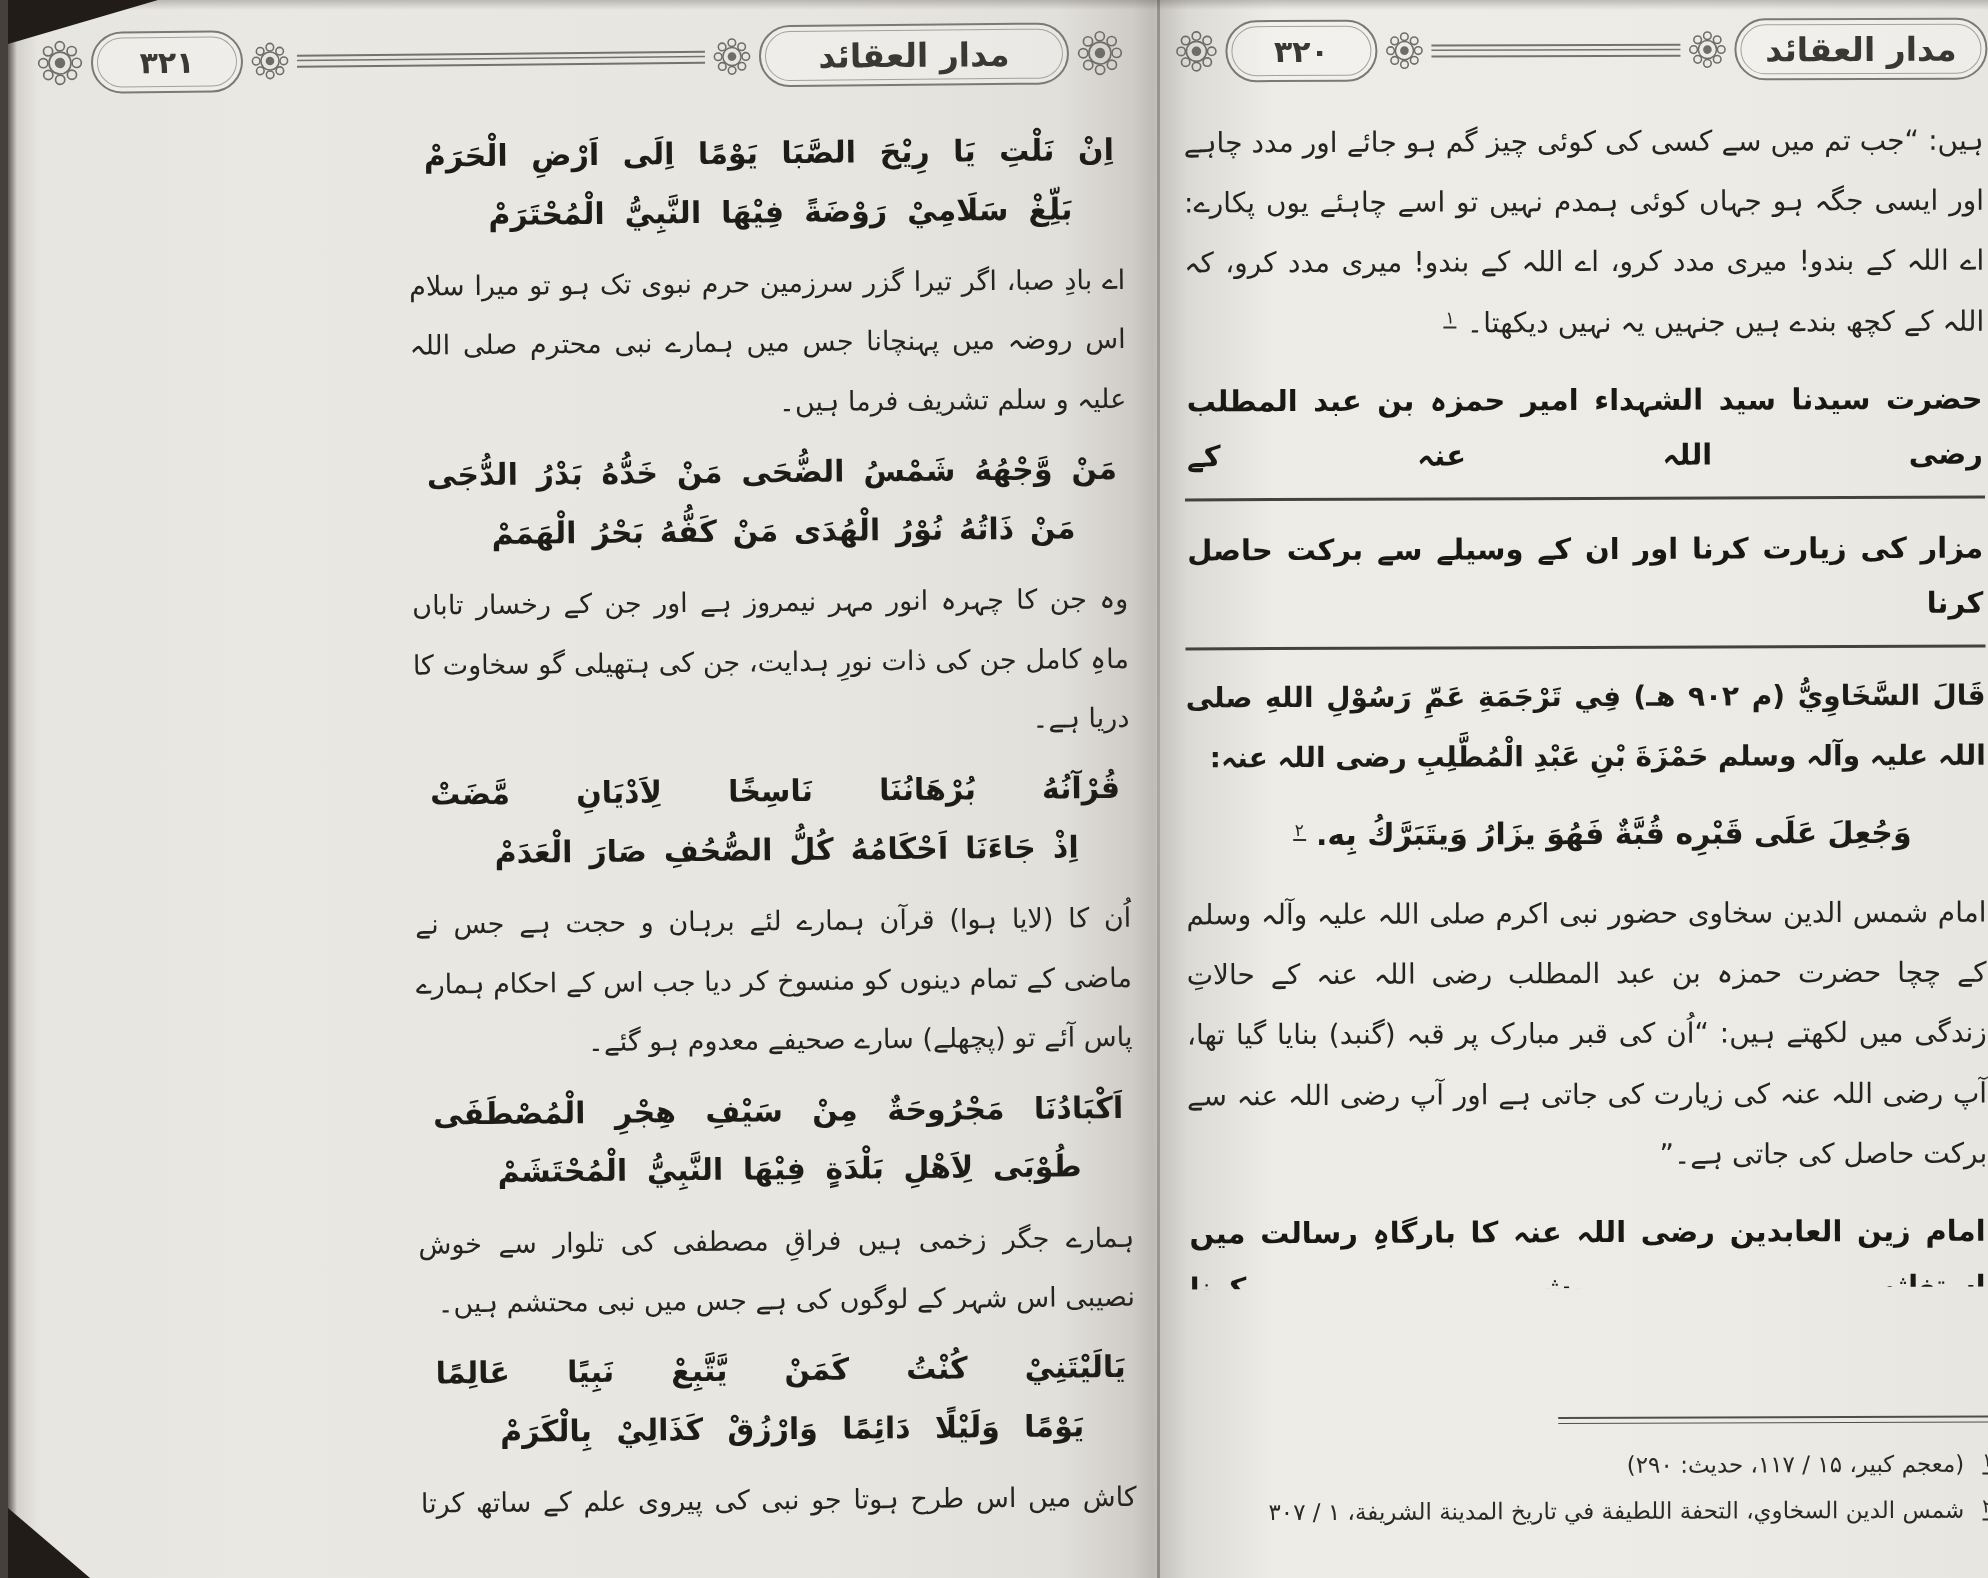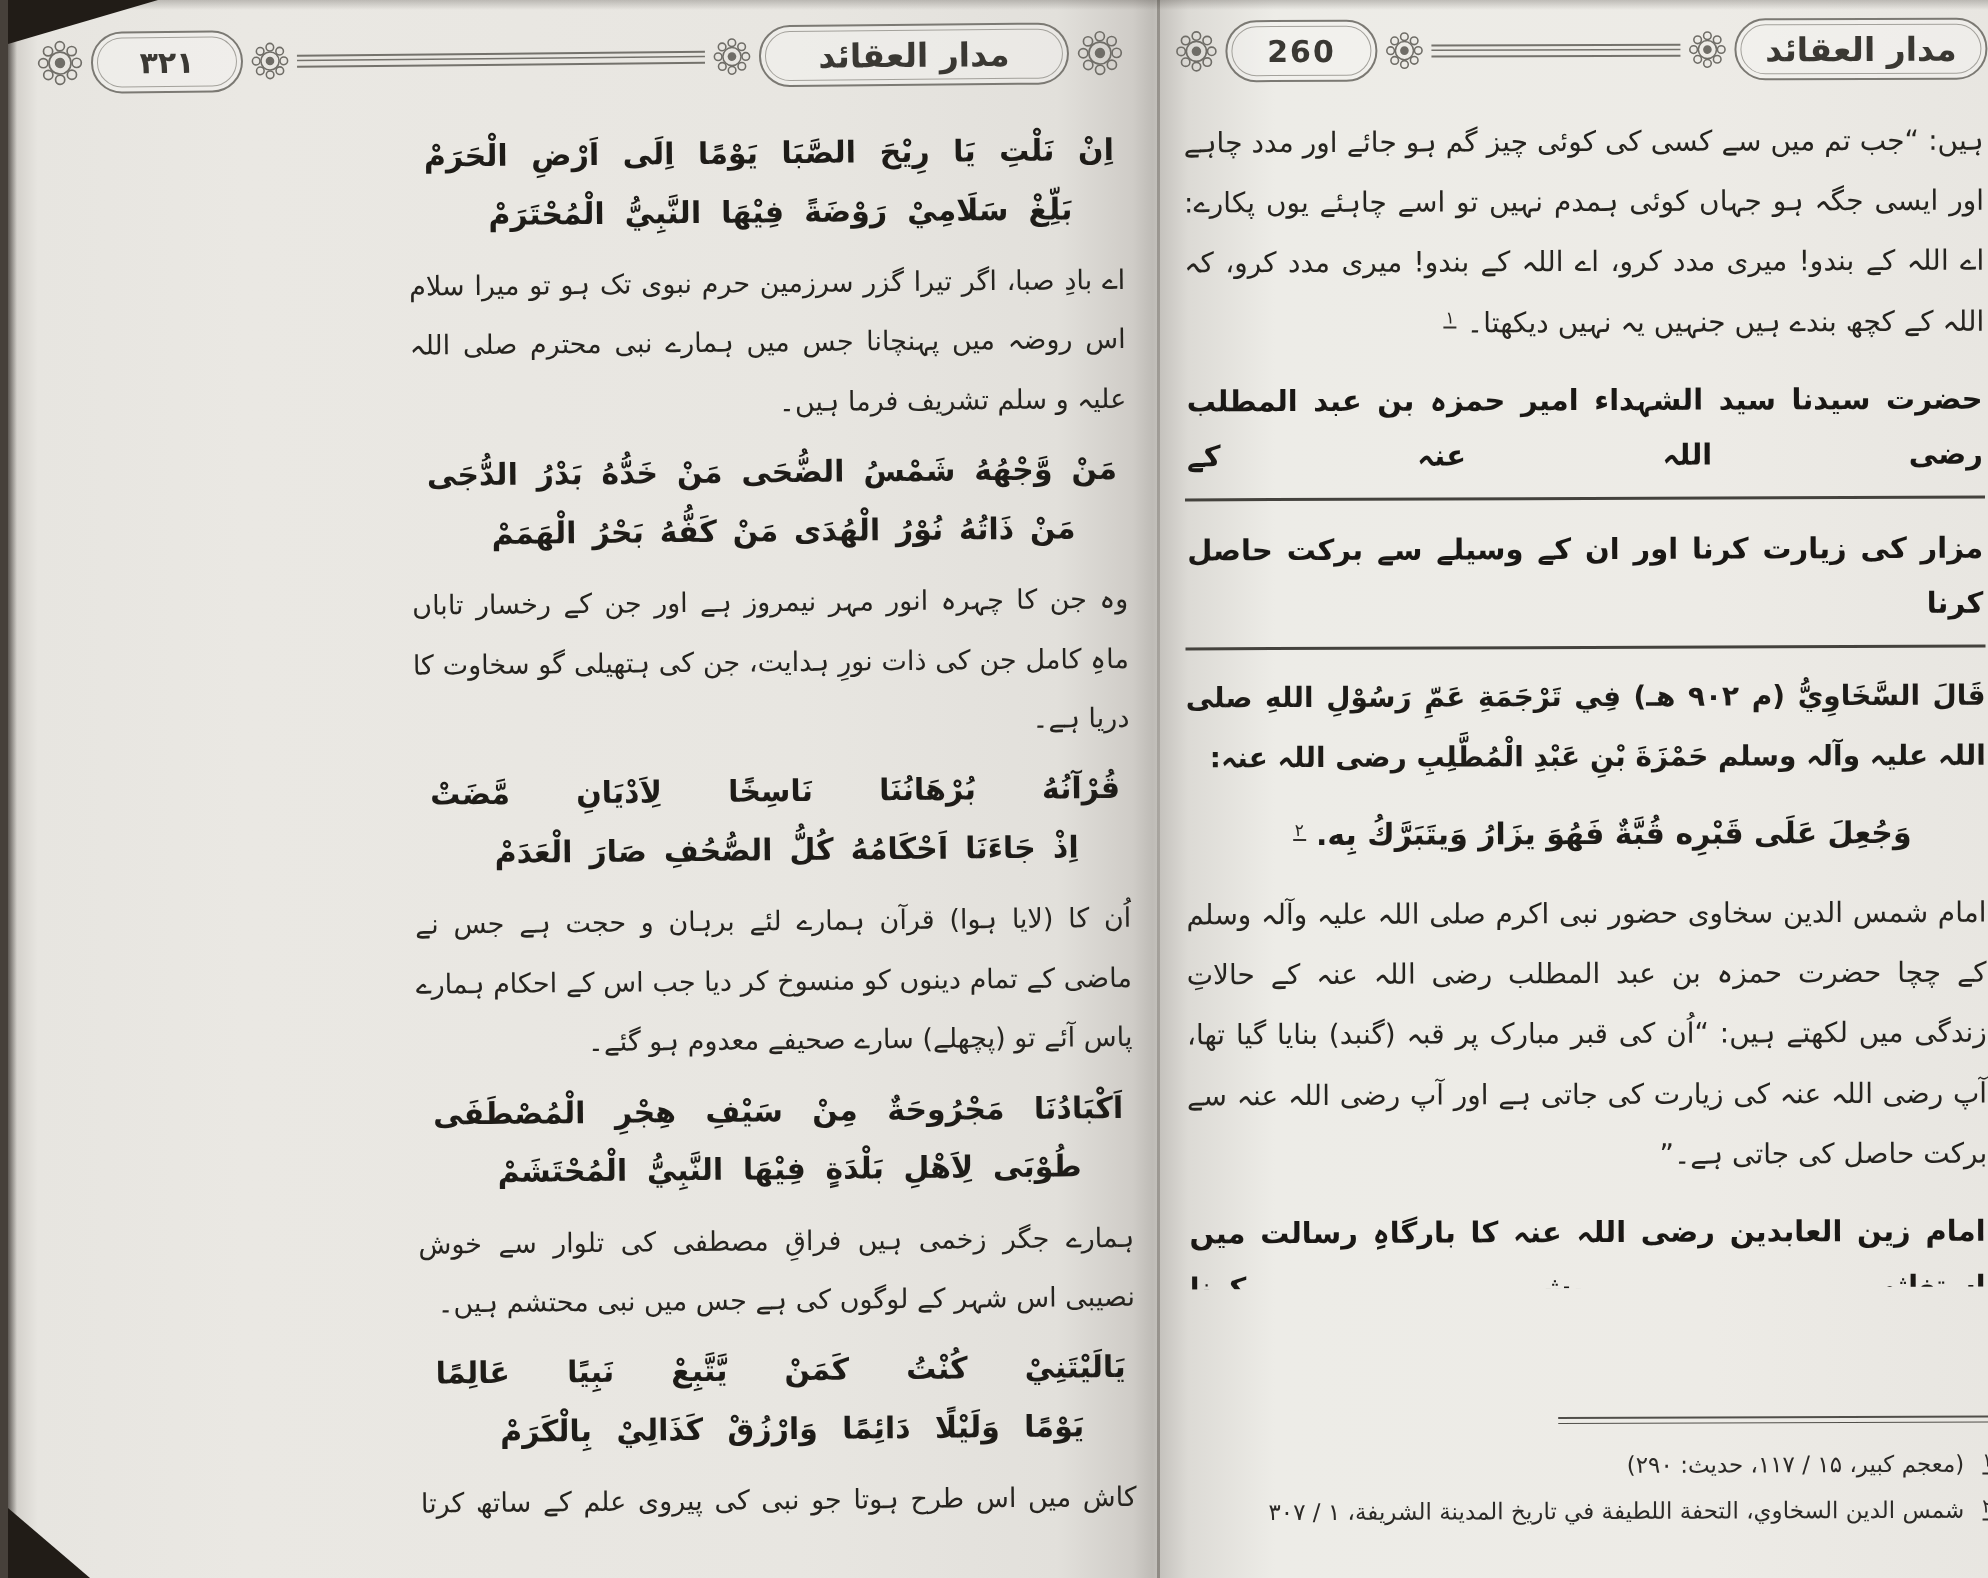--- a/index.html
+++ b/index.html
@@ -201,21 +201,21 @@
             <circle cx="22" cy="38" r="4.4"></circle>
             <circle cx="10.7" cy="33.3" r="4.4"></circle>
           <circle cx="6" cy="22" r="4.4"></circle>
             <circle cx="10.7" cy="10.7" r="4.4"></circle>
             <circle cx="22" cy="6" r="4.4"></circle>
             <circle cx="33.3" cy="10.7" r="4.4"></circle>
           <circle cx="22" cy="22" r="10.5"></circle>
             <circle cx="22" cy="22" r="5" fill="#6f6d67" stroke="none"></circle>
         </g>
       </svg>
-      <div class="capsule capsule-num">260</div>
+      <div class="capsule capsule-num">۳۲۰</div>
       <svg class="rosette" width="38" height="38" viewBox="0 0 44 44">
         <g fill="none" stroke="#6f6d67" stroke-width="1.8">
           <circle cx="38" cy="22" r="4.4"></circle>
             <circle cx="33.3" cy="33.3" r="4.4"></circle>
             <circle cx="22" cy="38" r="4.4"></circle>
             <circle cx="10.7" cy="33.3" r="4.4"></circle>
           <circle cx="6" cy="22" r="4.4"></circle>
             <circle cx="10.7" cy="10.7" r="4.4"></circle>
             <circle cx="22" cy="6" r="4.4"></circle>
             <circle cx="33.3" cy="10.7" r="4.4"></circle>

